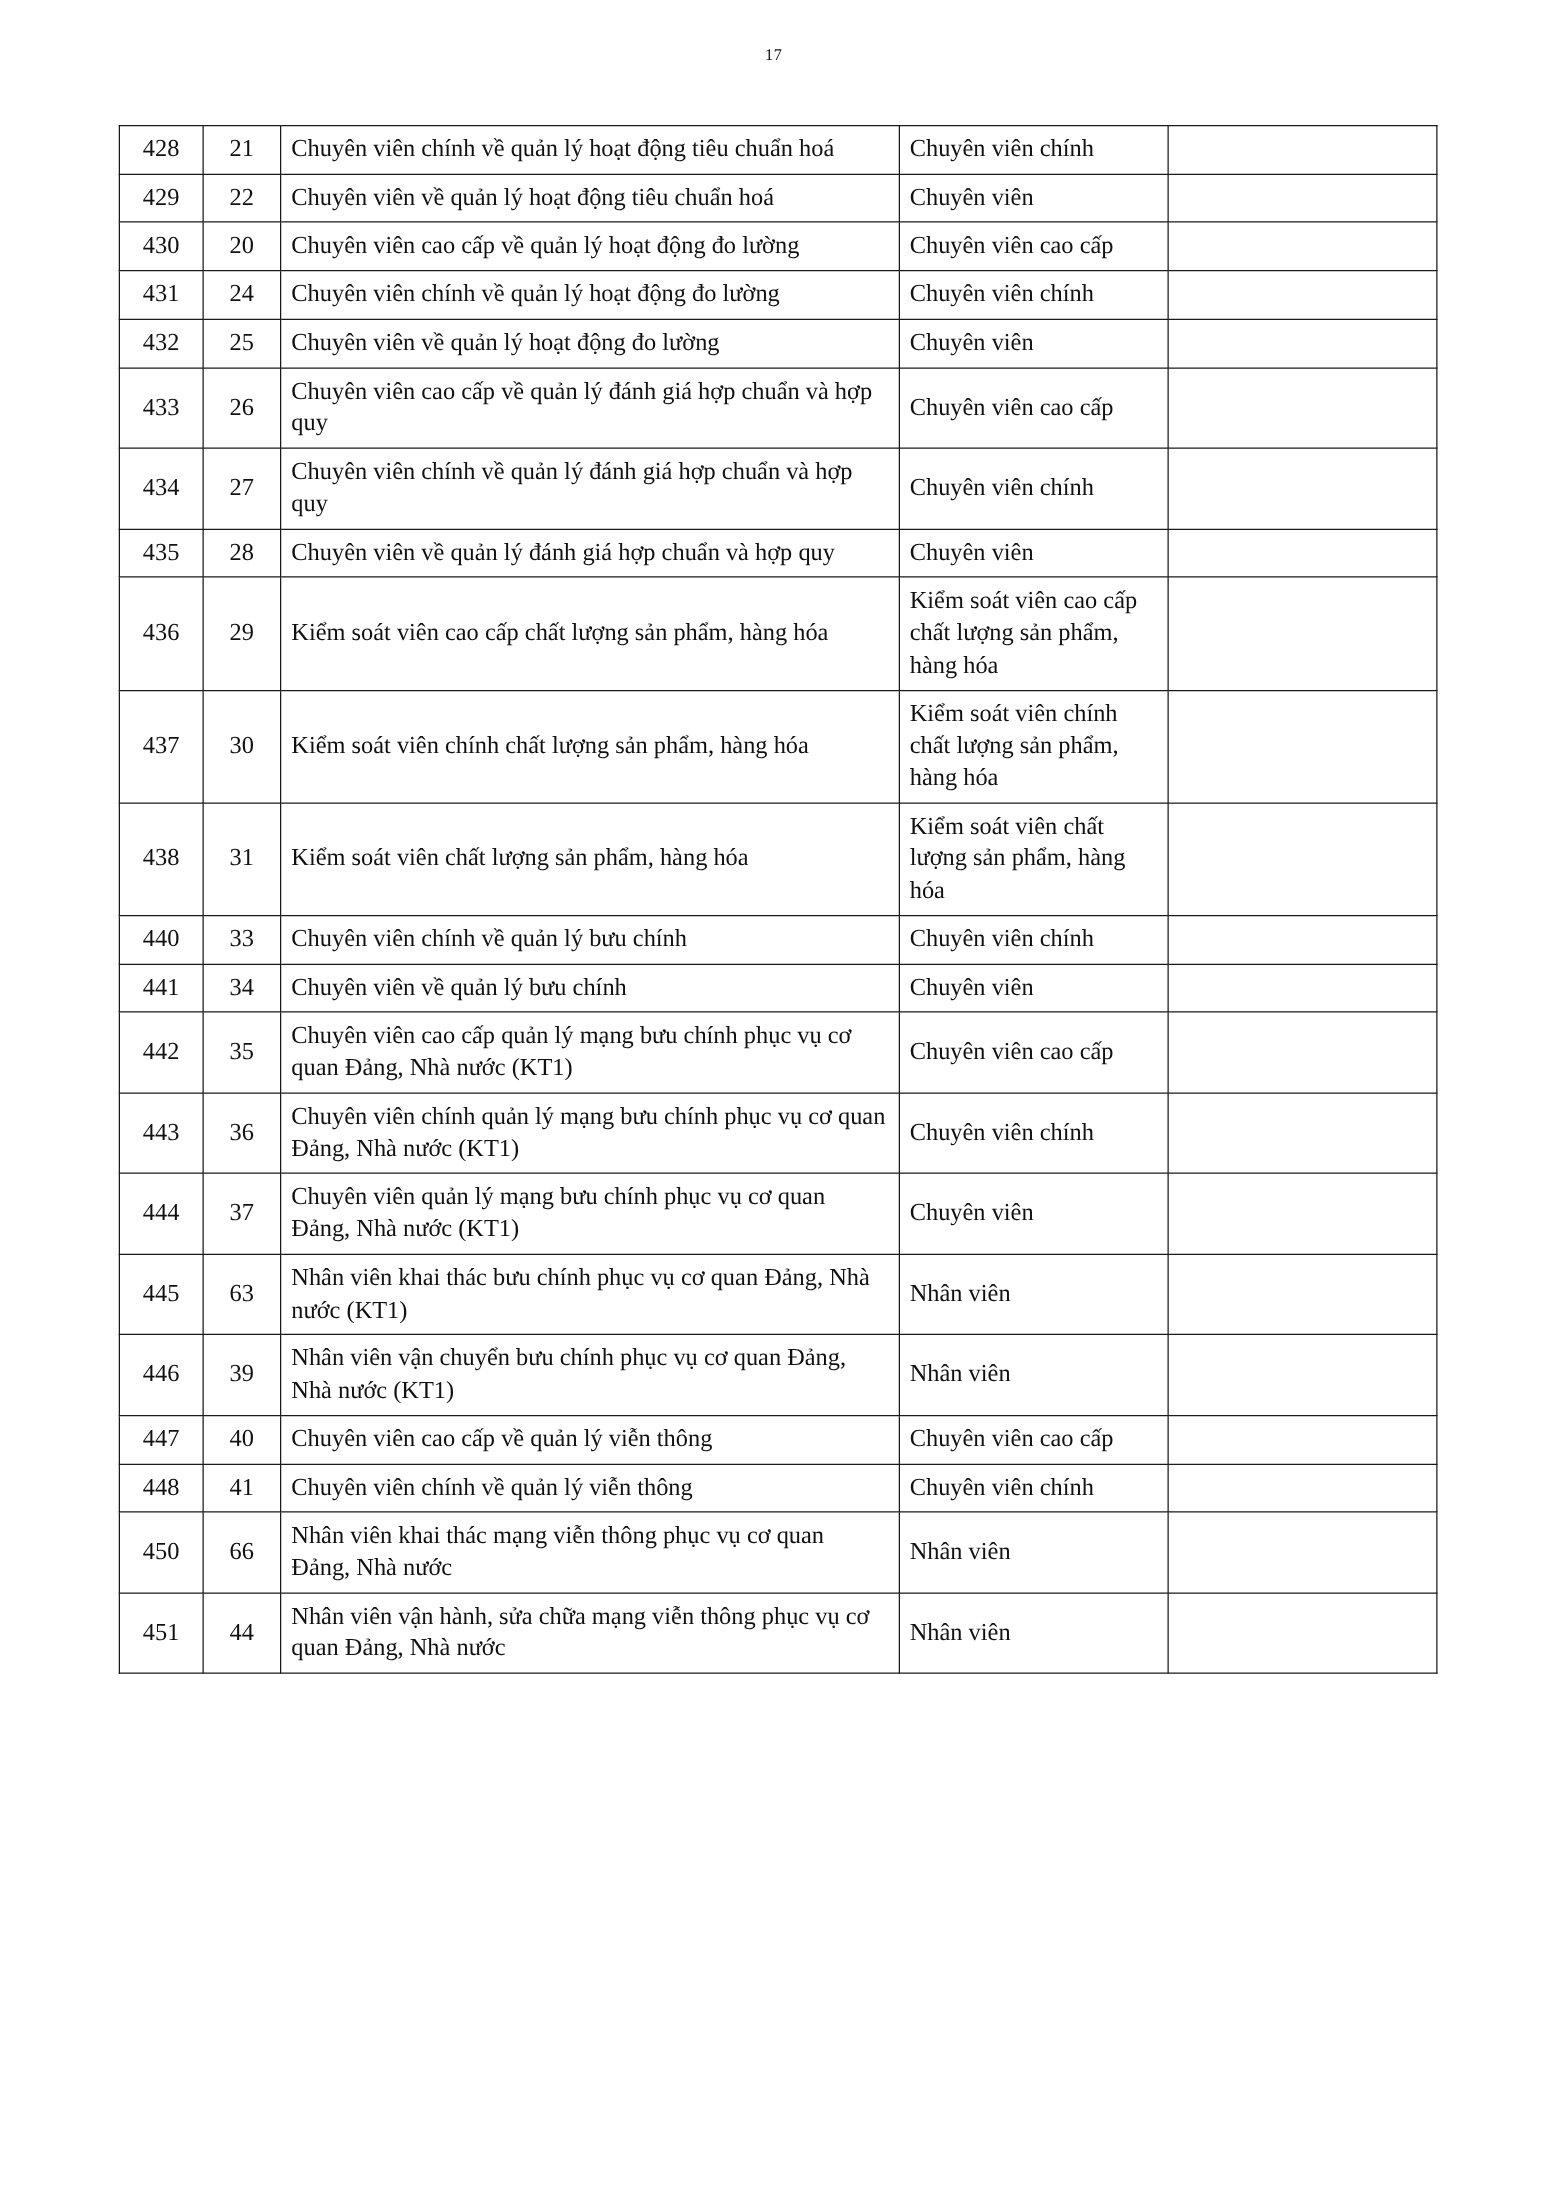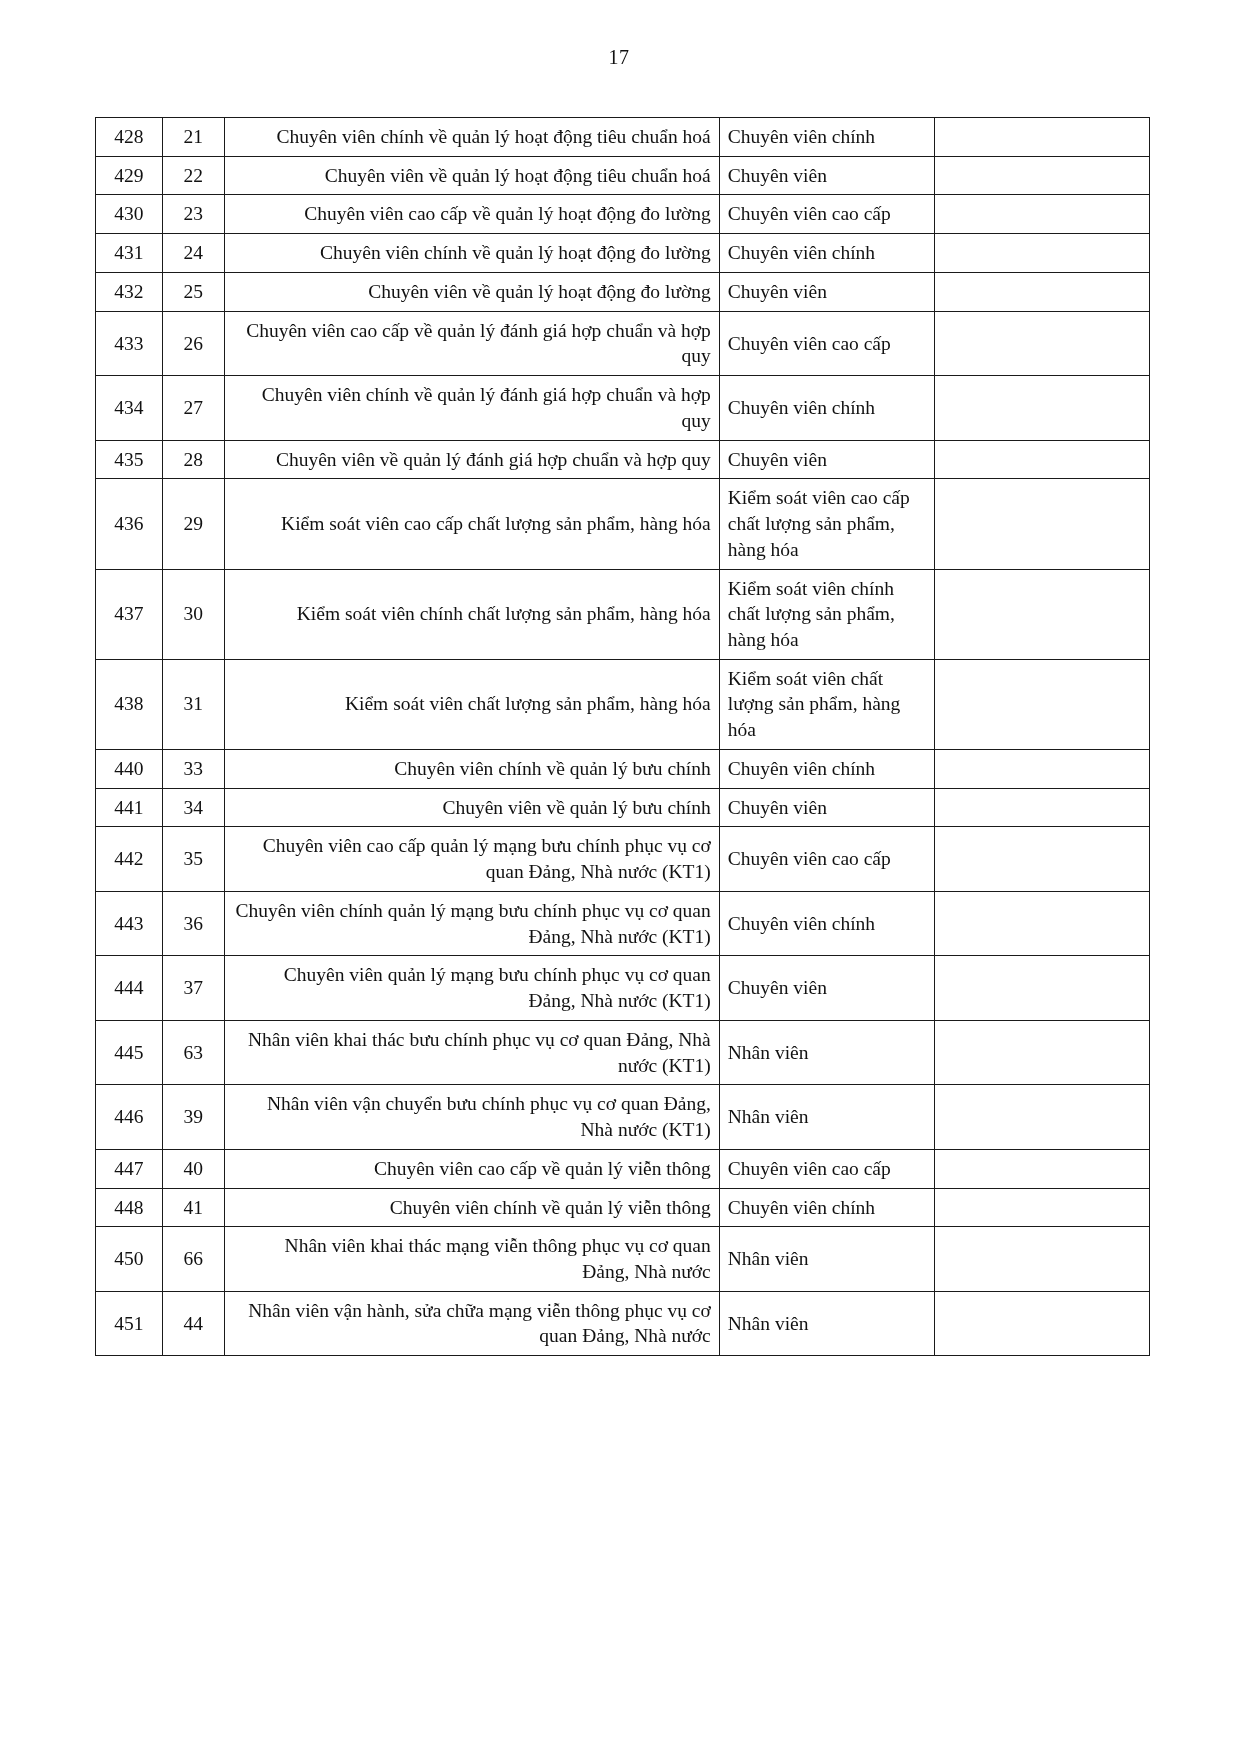--- a/index.html
+++ b/index.html
@@ -16,22 +16,22 @@
   }
   .page {
     width: 1238px;
     height: 1757px;
     box-sizing: border-box;
     padding: 0;
     position: relative;
   }
   .page-number {
     text-align: center;
-    font-size: 20px;
-    padding-top: 46px;
+    font-size: 13px;
+    padding-top: 36px;
     letter-spacing: 0.5px;
   }
   .table-wrap {
     margin: 48px 88px 17px 95px;
     font-family: Liberation Serif, serif;
   }
   table.doc-table {
     border-collapse: collapse;
     width: 1055px;
     table-layout: fixed;
@@ -47,21 +47,21 @@
   col.c-idx { width: 58px; }
   col.c-title { width: 460px; }
   col.c-rank { width: 200px; }
   col.c-blank { width: 200px; }
 
   td.num {
     text-align: center;
     font-size: 19.5px;
   }
   td.title {
-    text-align: right;
+    text-align: left;
     padding-left: 12px;
     padding-right: 6px;
   }
   td.rank {
     padding-left: 4px;
     padding-right: 4px;
   }
   td.blank {
     text-align: center;
   }
@@ -92,21 +92,21 @@
           </tr>
           <tr>
             <td class="num">429</td>
             <td class="num">22</td>
             <td class="title">Chuyên viên về quản lý hoạt động tiêu chuẩn hoá</td>
             <td class="rank">Chuyên viên</td>
             <td class="blank"></td>
           </tr>
           <tr>
             <td class="num">430</td>
-            <td class="num">23</td>
+            <td class="num">20</td>
             <td class="title">Chuyên viên cao cấp về quản lý hoạt động đo lường</td>
             <td class="rank">Chuyên viên cao cấp</td>
             <td class="blank"></td>
           </tr>
           <tr>
             <td class="num">431</td>
             <td class="num">24</td>
             <td class="title">Chuyên viên chính về quản lý hoạt động đo lường</td>
             <td class="rank">Chuyên viên chính</td>
             <td class="blank"></td>

